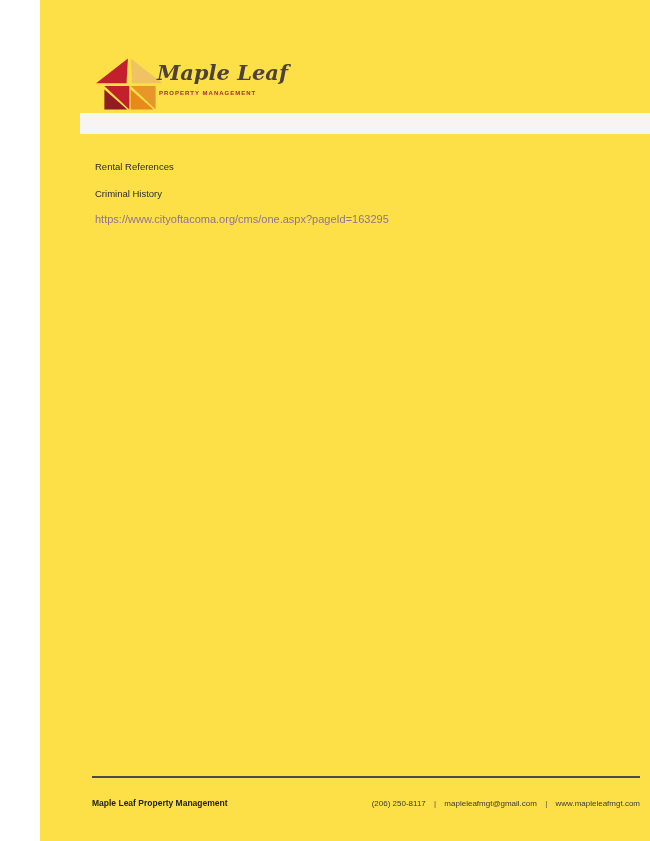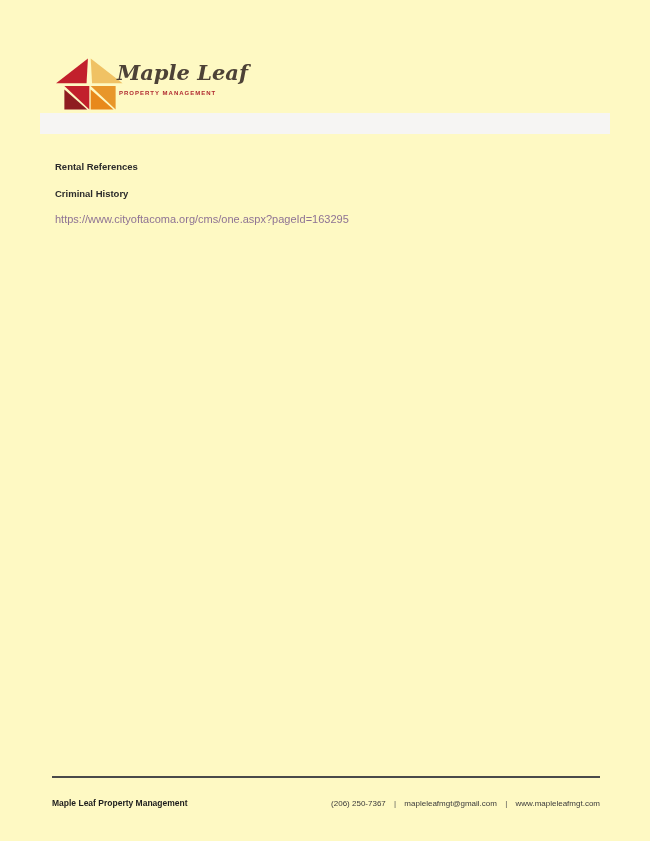--- a/index.html
+++ b/index.html
@@ -3,21 +3,21 @@
 <meta charset="utf-8">
 <style>
   * { margin:0; padding:0; box-sizing:border-box; }
   html,body { width:650px; height:841px; }
   body {
     background:#ffffff;
     font-family:"Liberation Sans", sans-serif;
     position:relative;
     overflow:hidden;
   }
-  .page { position:absolute; inset:0; background:#fef9c3; }
+  .page { position:absolute; inset:0; background:#fde047;margin-left:40px; }
 
   
   .header-band {
     position:absolute; left:40px; top:113px; width:570px; height:21px;
     background:#f6f5f3;
   }
 
   
   .logo-wrap { position:absolute; left:55px; top:56px; width:230px; height:64px; }
   .logo-house { position:absolute; left:0; top:1px; }
@@ -37,21 +37,21 @@
     font-size:13px; color:#9c2135; white-space:nowrap;
   }
 
   
   .content {
     position:absolute; left:55px; top:147px; width:542px;
     font-size:9.5px; line-height:13.5px; color:#3a3a3a;
   }
   .section { margin-top:13px; }
   .section:first-child { margin-top:0; }
-  .heading { font-weight:bold; color:#2b2b2b; margin-bottom:1px; }
+  .heading { font-weight:normal; color:#2b2b2b; margin-bottom:1px; }
 
   .doc-link {
     display:inline-block; margin-top:12px; margin-left:0;
     color:#8e7394; text-decoration:none; font-size:11px;
   }
 
   
   .footer {
     position:absolute; left:52px; top:776px; width:548px;
     border-top:2px solid #4a4a4a; padding-top:20px;
@@ -84,21 +84,21 @@
 
   <div class="content"><div class="section"></div><div class="section">
         <div class="heading">Rental References</div>
       </div><div class="section">
         <div class="heading">Criminal History</div>
       </div><a class="doc-link" href="#">https://www.cityoftacoma.org/cms/one.aspx?pageId=163295</a></div>
 
   <div class="footer">
     <div class="footer-company">Maple Leaf Property Management</div>
     <div class="footer-contact">
-      <span>(206) 250-7367</span>
+      <span>(206) 250-8117</span>
       <span class="sep">|</span>
       <span>mapleleafmgt@gmail.com</span>
       <span class="sep">|</span>
       <span>www.mapleleafmgt.com</span>
     </div>
   </div>
 
 </div>
 
 </body></html>

